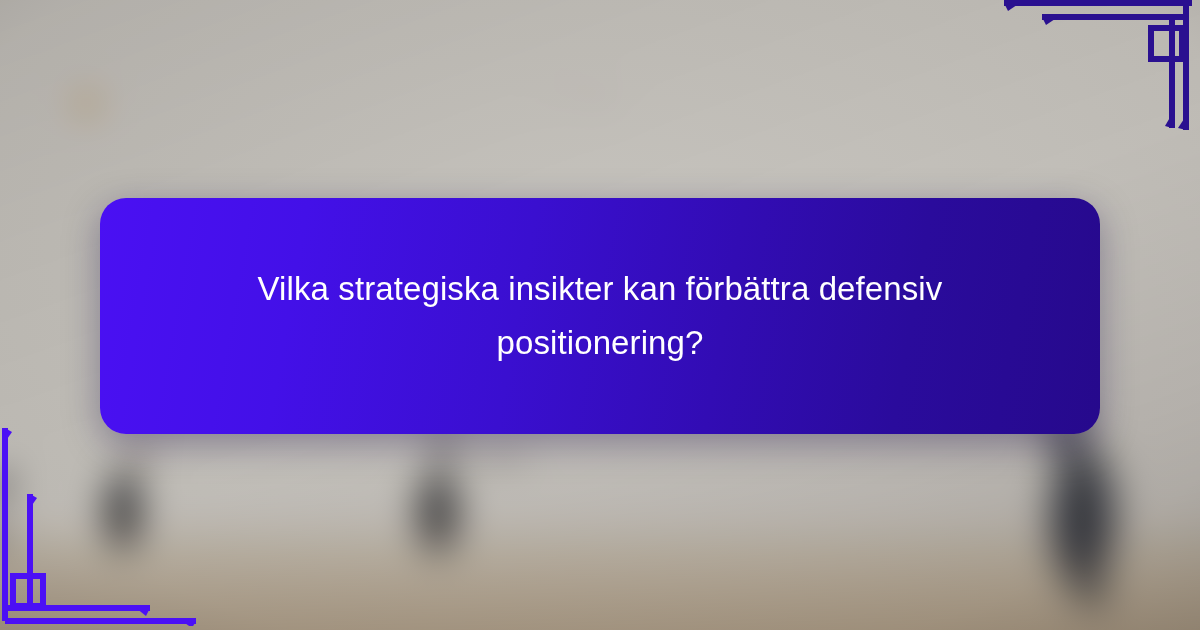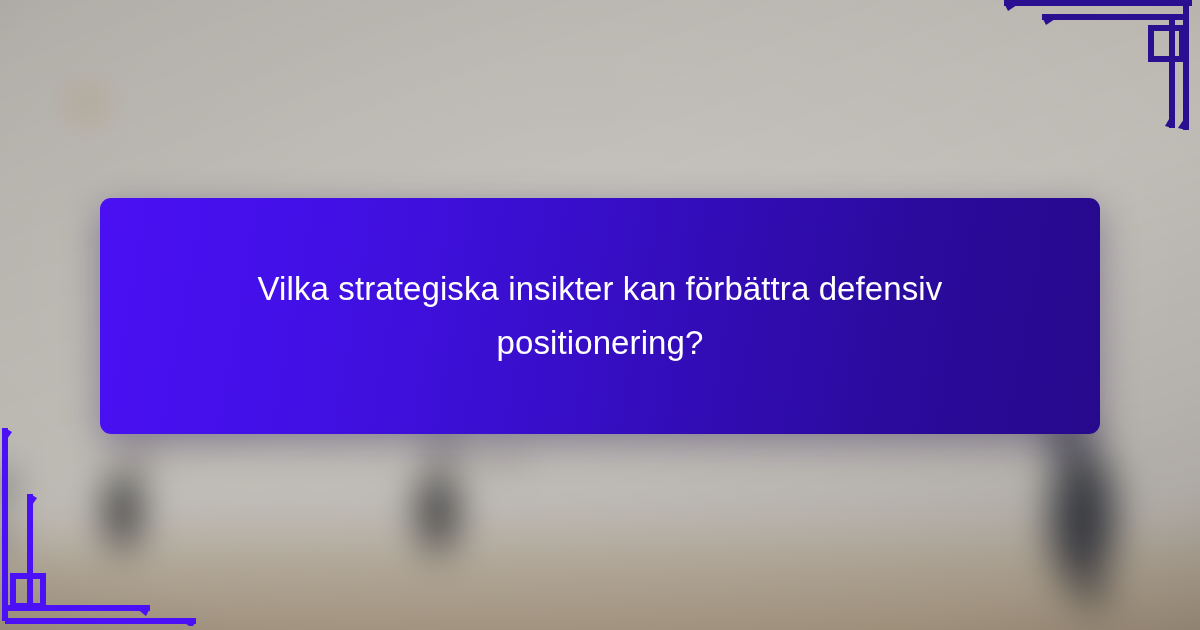--- a/index.html
+++ b/index.html
@@ -69,21 +69,21 @@
   .corner-tr { top: 0; right: 0; }
   .corner-bl { bottom: 0; left: 0; }
 
   
   .pill {
     position: absolute;
     left: 100px;
     top: 198px;
     width: 1000px;
     height: 236px;
-    border-radius: 11px;
+    border-radius: 26px;
     background: linear-gradient(100deg, #4a10f3 0%, #4310e8 20%, #3a0fd0 42%, #320cb4 62%, #2a0b9c 80%, #26098c 100%);
     box-shadow: 0 10px 36px rgba(20,8,70,.34);
     display: flex;
     align-items: center;
     justify-content: center;
   }
 
   .pill-text {
     width: 720px;
     text-align: center;

